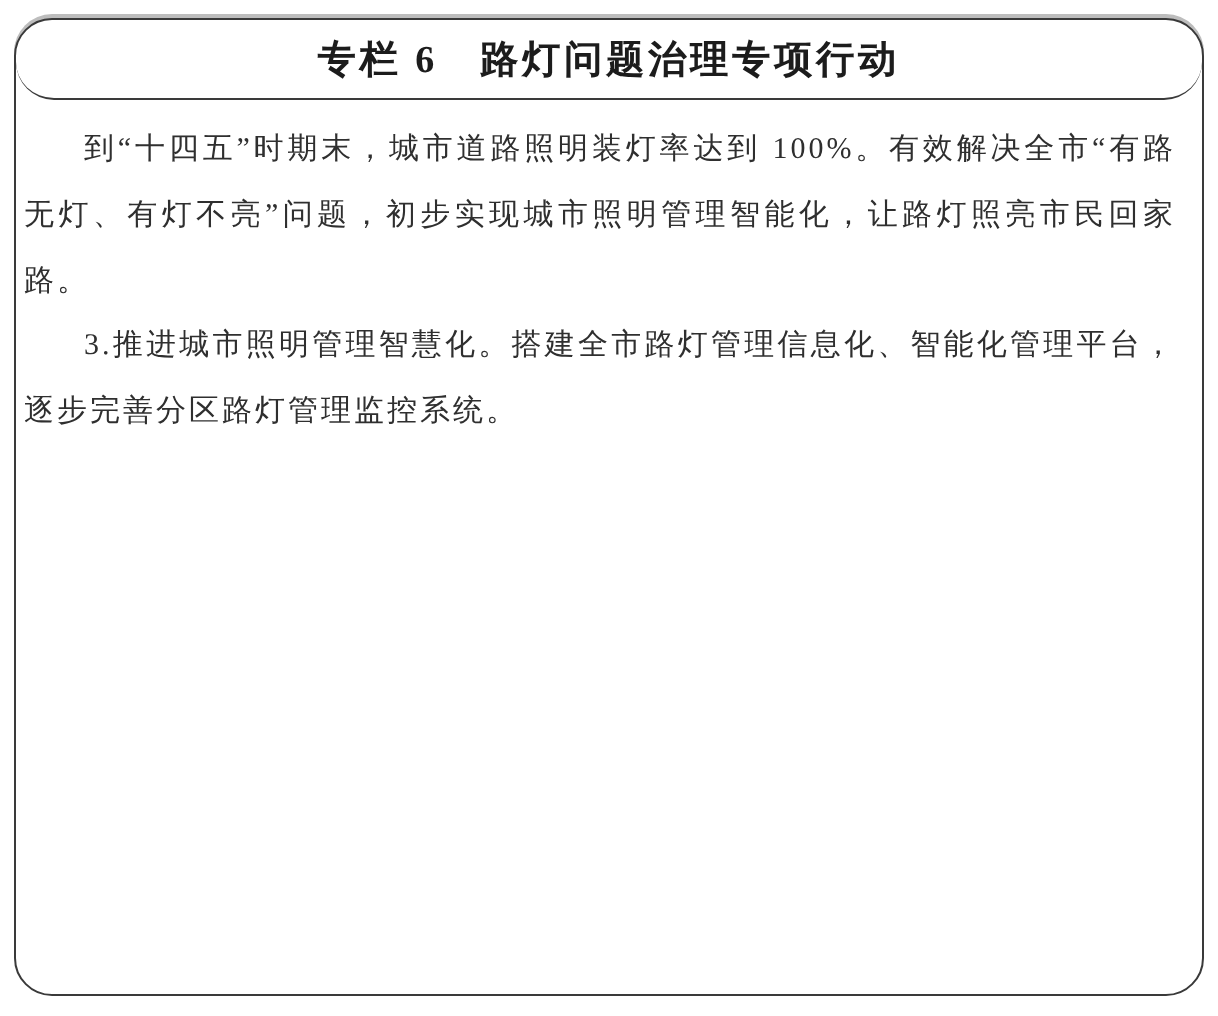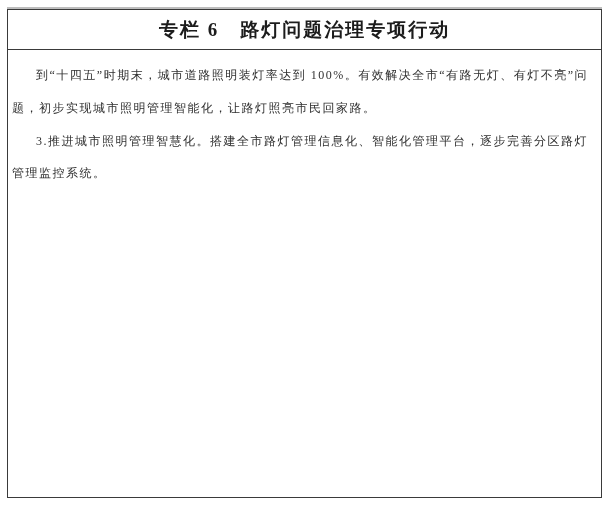--- a/index.html
+++ b/index.html
@@ -2,21 +2,21 @@
 <html lang="zh" style="--border: #3a3a3a; --title: #1c1c1c; --text: #2f2f2f; --background: #ffffff; --scanline: #bdbdbd;"><head>
 <meta charset="utf-8">
 <style>
   :root{
     --border:#3a3a3a;
     --title:#1c1c1c;
     --text:#2f2f2f;
     --background:#ffffff;
     --scanline:#bdbdbd;
   }
-  *{box-sizing:border-box;}
+  *{box-sizing:border-box;border-radius:19px;}
   html,body{
     margin:0;
     padding:0;
     width:609px;
     height:508px;
     background:var(--background);
     overflow:hidden;
   }
   .page{
     position:relative;
@@ -48,21 +48,21 @@
     font-size:19px;
     letter-spacing:2px;
     color:var(--title);
     white-space:nowrap;
   }
   .panel-body{
     padding:9px 13px 0 4px;
   }
   .para{
     margin:0;
-    font-size:12px;
+    font-size:15px;
     line-height:32.8px;
     letter-spacing:1.5px;
     color:var(--text);
     text-align:justify;
     text-indent:2em;
     word-break:break-all;
   }
 </style>
 </head>
 <body>

